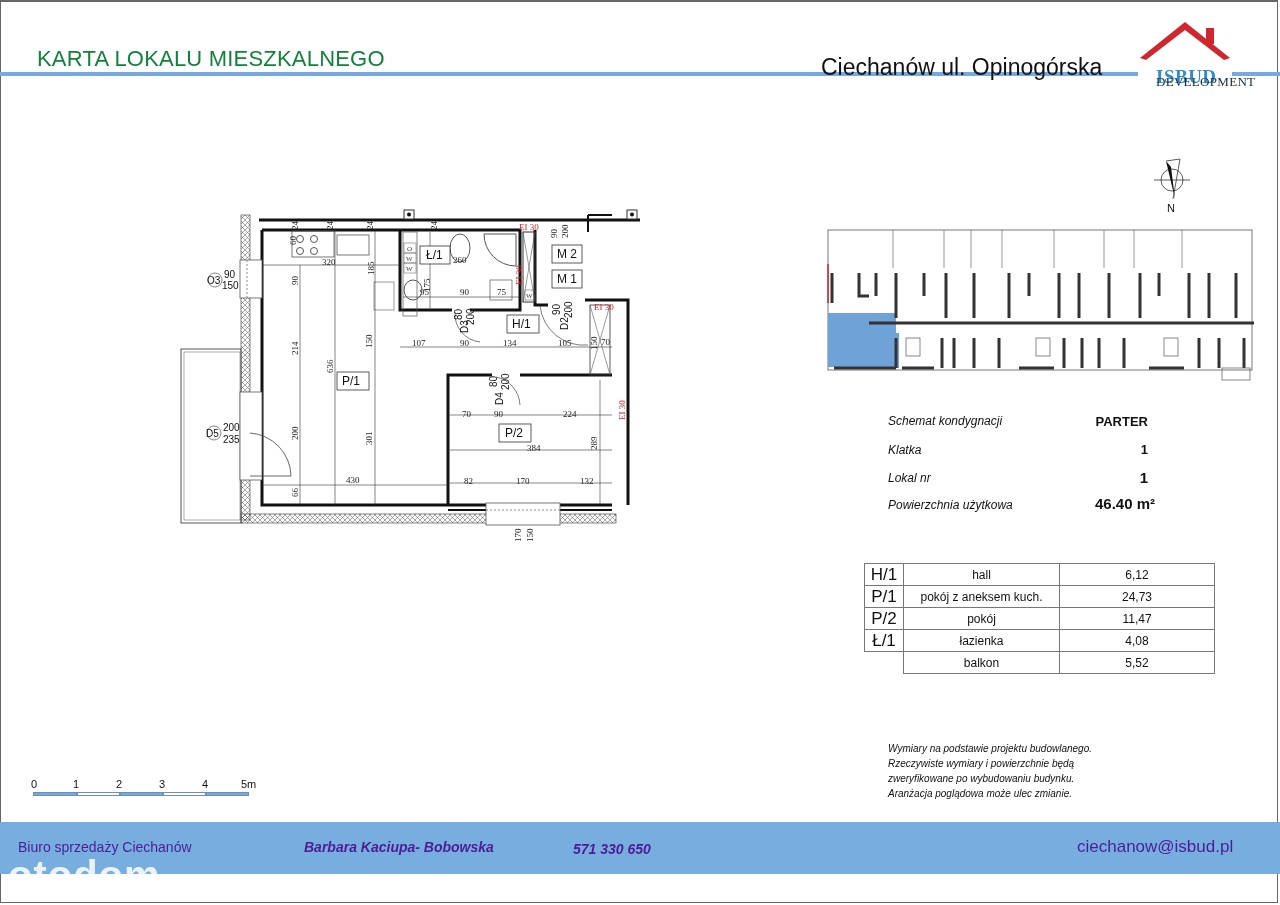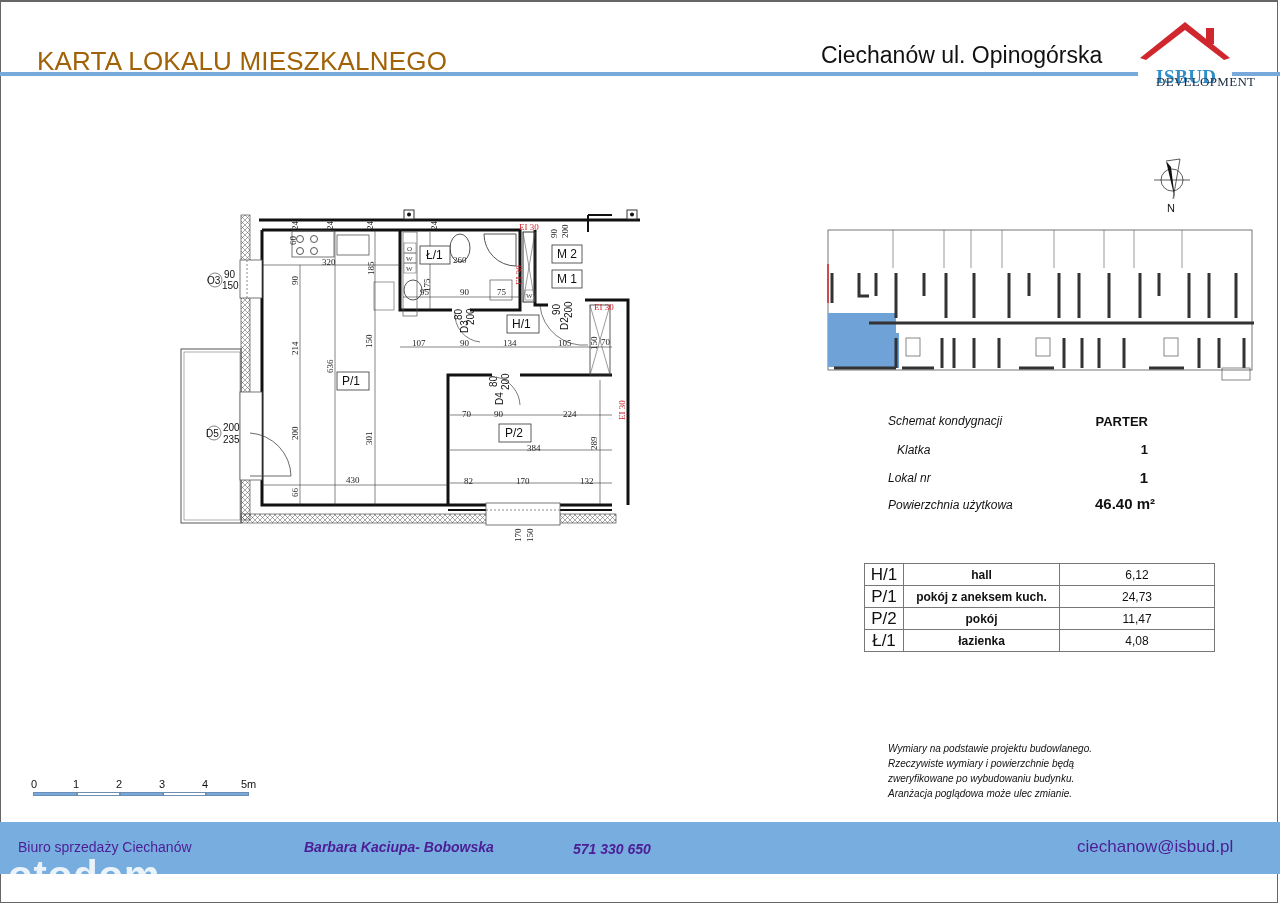--- a/index.html
+++ b/index.html
@@ -1,36 +1,36 @@
 <!DOCTYPE html>
 <html><head>
 <meta charset="utf-8">
 <style>
   html, body { margin: 0; padding: 0; }
   body {
     width: 1280px; height: 905px; position: relative; overflow: hidden;
     background: #ffffff; font-family: "Liberation Sans", sans-serif; color: #111;
   }
   .frame { position: absolute; left: 0; top: 0; width: 1278px; height: 903px; border: 1px solid #666; border-top-width: 2px; box-sizing: border-box; }
-  .title-left { position: absolute; left: 37px; top: 46px; font-size: 26px; letter-spacing: 0.2px; color: #a16207; }
-  .title-right { position: absolute; left: 821px; top: 42px; font-size: 23px; color: #111; }
+  .title-left { position: absolute; left: 37px; top: 46px; font-size: 22px; letter-spacing: 0.2px; color: #15803d; }
+  .title-right { position: absolute; left: 821px; top: 54px; font-size: 23px; color: #111; }
   .hline { position: absolute; height: 4px; background: #78a9dc; }
   .logo { position: absolute; left: 1138px; top: 20px; width: 94px; height: 66px; }
   .logo .isbud { position: absolute; left: 18px; top: 33px; font-family: "Liberation Serif", serif; font-weight: bold; font-size: 19px; color: #2f8ec9; letter-spacing: 0.5px; margin-top: 13px; }
   .logo .dev { position: absolute; left: 18px; top: 54px; font-family: "Liberation Serif", serif; font-size: 13px; color: #1a2a40; letter-spacing: 0.3px; }
   .compass { position: absolute; left: 1152px; top: 153px; width: 40px; height: 65px; }
   .compass-n { position: absolute; left: 1167px; top: 202px; font-size: 11px; }
   .plan { position: absolute; left: 178px; top: 205px; width: 470px; height: 350px; }
   .mini { position: absolute; left: 824px; top: 228px; width: 430px; height: 155px; }
   .info { position: absolute; left: 888px; font-style: italic; font-size: 12px; }
   .info-val { position: absolute; font-weight: bold; font-size: 13px; text-align: right; }
   table.rooms { position: absolute; left: 864px; top: 563px; border-collapse: collapse; font-size: 12px; }
   table.rooms td { border: 1px solid #777; text-align: center; padding: 0; height: 21px; }
   table.rooms td.code { font-size: 17px; width: 38px; text-align: center; }
-  table.rooms td.name { width: 155px; font-weight: bold; }
+  table.rooms td.name { width: 155px; }
   table.rooms td.area { width: 154px; }
   table.rooms td.noborder { border: none; }
   .note { position: absolute; left: 888px; top: 741px; font-style: italic; font-size: 10px; line-height: 15px; color: #111; }
   .scale { position: absolute; left: 30px; top: 778px; width: 240px; height: 24px; }
   .scale .lbl { position: absolute; top: 0; font-size: 11px; }
   .scale .seg { position: absolute; top: 14px; height: 4px; border: 1px solid #6d8fb3; box-sizing: border-box; }
   .footer { position: absolute; left: 0; top: 822px; width: 1280px; height: 52px; background: #78aedf; }
   .footer .f { position: absolute; top: 17px; font-size: 15px; color: #4c1d95; }
   .footer .b { font-weight: bold; font-size: 14px; font-style: italic; }
   .watermark { position: absolute; left: 8px; top: 855px; font-size: 40px; font-weight: bold; color: #ffffff; opacity: 0.85; letter-spacing: 1px; line-height: 40px; height: 20px; overflow: hidden; }
@@ -273,21 +273,21 @@
   <g fill="none" stroke="#555" stroke-width="0.7">
     <rect x="82" y="110" width="14" height="18"></rect>
       <rect x="212" y="110" width="14" height="18"></rect>
       <rect x="340" y="110" width="14" height="18"></rect>
   </g>
   <rect x="398" y="140" width="28" height="12" fill="none" stroke="#555" stroke-width="0.7"></rect>
 </svg>
 
 <div class="info" style="top:414px;">Schemat kondygnacji</div>
 <div class="info-val" style="top:414px;left:1080px;width:68px;">PARTER</div>
-<div class="info" style="top:443px;margin-left:9px;">Klatka</div>
+<div class="info" style="top:443px;">Klatka</div>
 <div class="info-val" style="top:442px;left:1080px;width:68px;">1</div>
 <div class="info" style="top:471px;">Lokal nr</div>
 <div class="info-val" style="top:469px;left:1080px;width:68px;font-size:15px;">1</div>
 <div class="info" style="top:498px;">Powierzchnia użytkowa</div>
 <div class="info-val" style="top:495px;left:1040px;width:115px;font-size:15px;">46.40 m²</div>
 
 <table class="rooms">
   <tbody>
   <tr>
     <td class="code">H/1</td>
@@ -301,20 +301,25 @@
   </tr>
   <tr>
     <td class="code">P/2</td>
     <td class="name">pokój</td>
     <td class="area">11,47</td>
   </tr>
   <tr>
     <td class="code">Ł/1</td>
     <td class="name">łazienka</td>
     <td class="area">4,08</td>
+  </tr>
+  <tr>
+    <td class="code noborder"></td>
+    <td class="name">balkon</td>
+    <td class="area">5,52</td>
   </tr>
 </tbody>
   </table>
 
 <div class="note">
   <div>Wymiary na podstawie projektu budowlanego.</div>
   <div>Rzeczywiste wymiary i powierzchnie będą</div>
   <div>zweryfikowane po wybudowaniu budynku.</div>
   <div>Aranżacja poglądowa może ulec zmianie.</div>
 </div>

